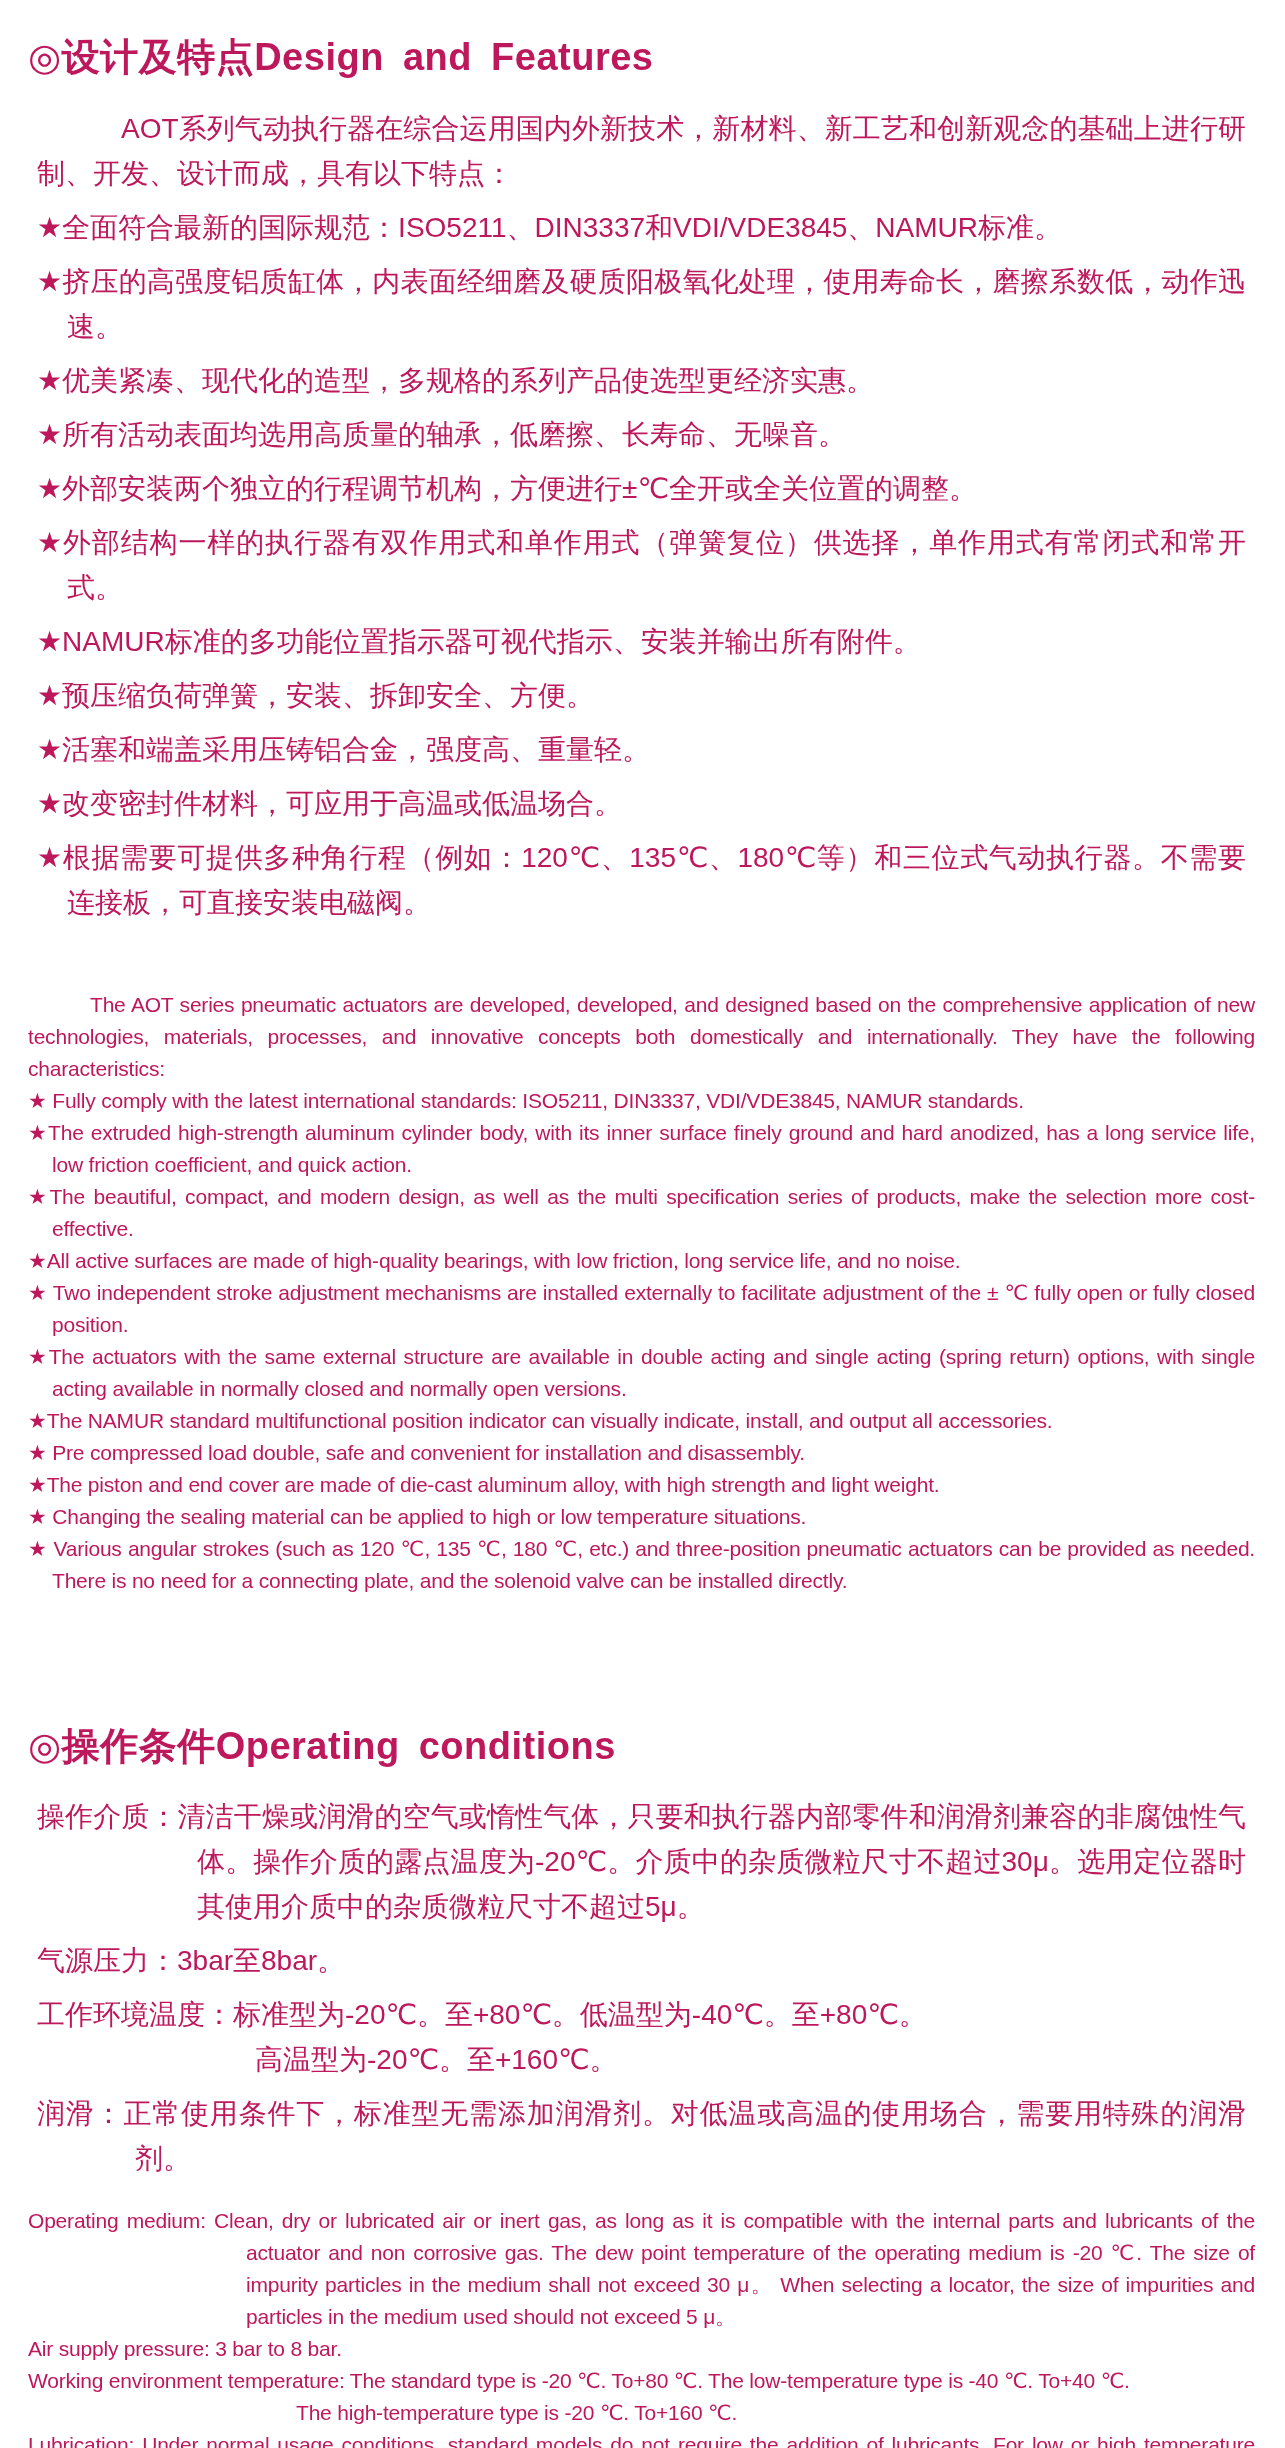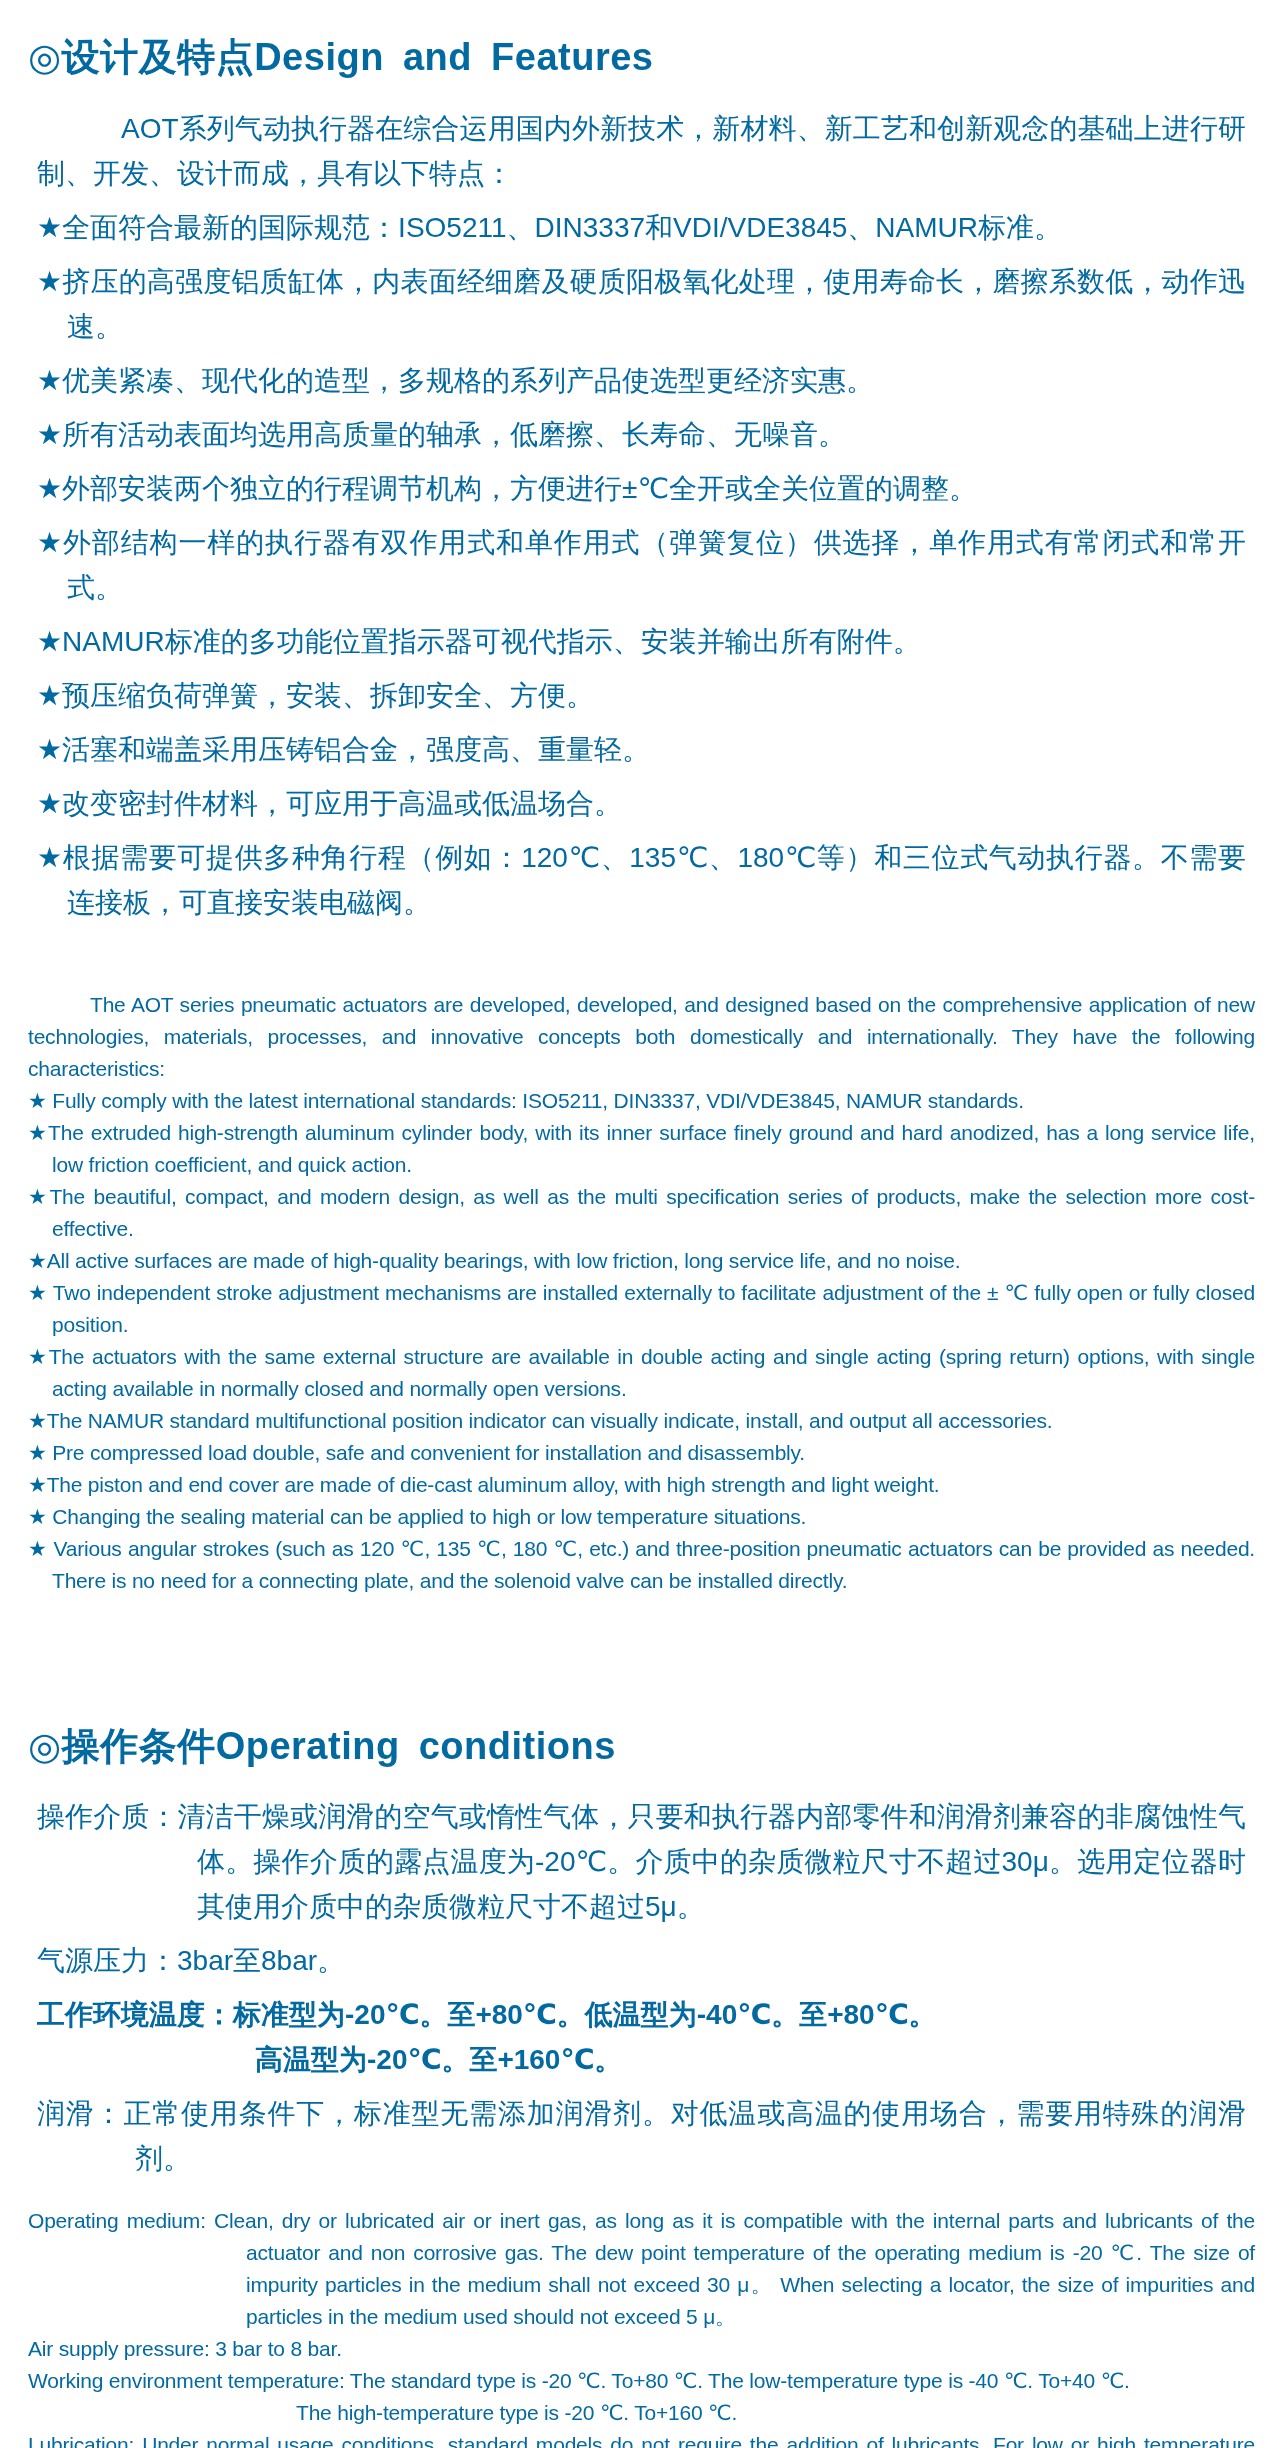--- a/index.html
+++ b/index.html
@@ -1,37 +1,37 @@
 <!DOCTYPE html>
 <html lang="zh"><head>
 <meta charset="utf-8">
 <style>
   html,body{margin:0;padding:0;background:#ffffff;}
   .page{
     width:1285px;height:2448px;box-sizing:border-box;
-    padding:36px 30px 0 28px;background:#ffffff;color:#0369a1;
+    padding:36px 30px 0 28px;background:#ffffff;color:#be185d;
     font-family:"Liberation Sans","DejaVu Sans",sans-serif;
     overflow:hidden;
   }
   
   .heading{margin:0 0 26px 0;font-size:38px;font-weight:700;letter-spacing:.5px;line-height:1.15;}
   .heading .heading-en{word-spacing:8px;font-weight:600;}
   .heading--operating{margin-top:128px;}
   
   .zh-line{font-size:28px;line-height:45px;text-align:justify;margin:9px;}
   .intro-zh{text-indent:84px;}
   .bullet-zh{padding-left:30px;text-indent:-30px;}
   
   .en-line{font-size:21px;line-height:32px;text-align:justify;margin:0;letter-spacing:-.2px;}
   .intro-en{text-indent:62px;margin-top:64px;}
   .bullet-en{padding-left:24px;text-indent:-24px;}
   
   .row-medium-zh{padding-left:160px;text-indent:-160px;}
   .row-pressure-zh{padding-left:160px;text-indent:-160px;}
-  .row-temp-zh{padding-left:218px;text-indent:-218px;font-weight:bold;}
+  .row-temp-zh{padding-left:218px;text-indent:-218px;}
   .row-lube-zh{padding-left:98px;text-indent:-98px;}
   .cond-en{margin-top:24px;}
   .row-medium-en{padding-left:218px;text-indent:-218px;}
   .row-pressure-en{padding-left:0;}
   .row-temp-en{padding-left:268px;text-indent:-268px;}
   .row-lube-en{padding-left:102px;text-indent:-102px;}
   .cond-cont{text-indent:0;}
 </style>
 </head>
 <body>

